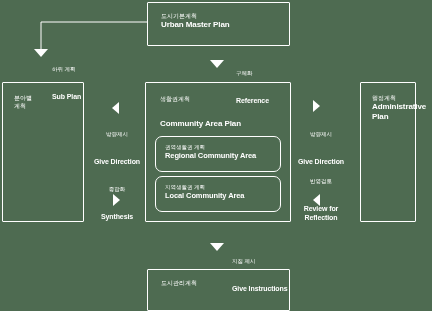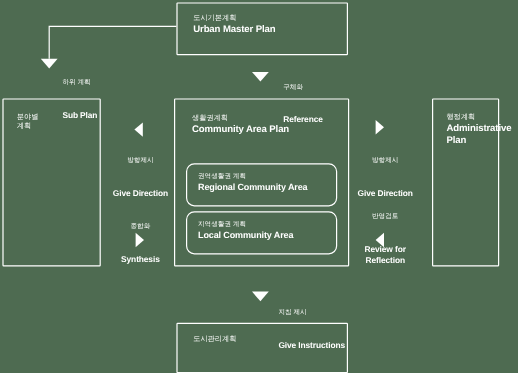--- a/index.html
+++ b/index.html
@@ -49,20 +49,21 @@
     left: 147px; top: 2px; width: 143px; height: 44px;
     padding: 9px 0 0 13px;
   }
   #box-plans-by-sector {
     left: 2px; top: 82px; width: 82px; height: 140px;
     padding: 11px 0 0 11px;
   }
   #box-community-area {
     left: 145px; top: 82px; width: 146px; height: 140px;
     padding: 12px 0 0 14px;
+    gap: 16px;
   }
   #box-administrative {
     left: 360px; top: 82px; width: 56px; height: 140px;
     padding: 11px 0 0 11px;
   }
   #box-urban-management {
     left: 147px; top: 269px; width: 143px; height: 42px;
     padding: 9px 0 0 13px;
     gap: 28px;
   }

